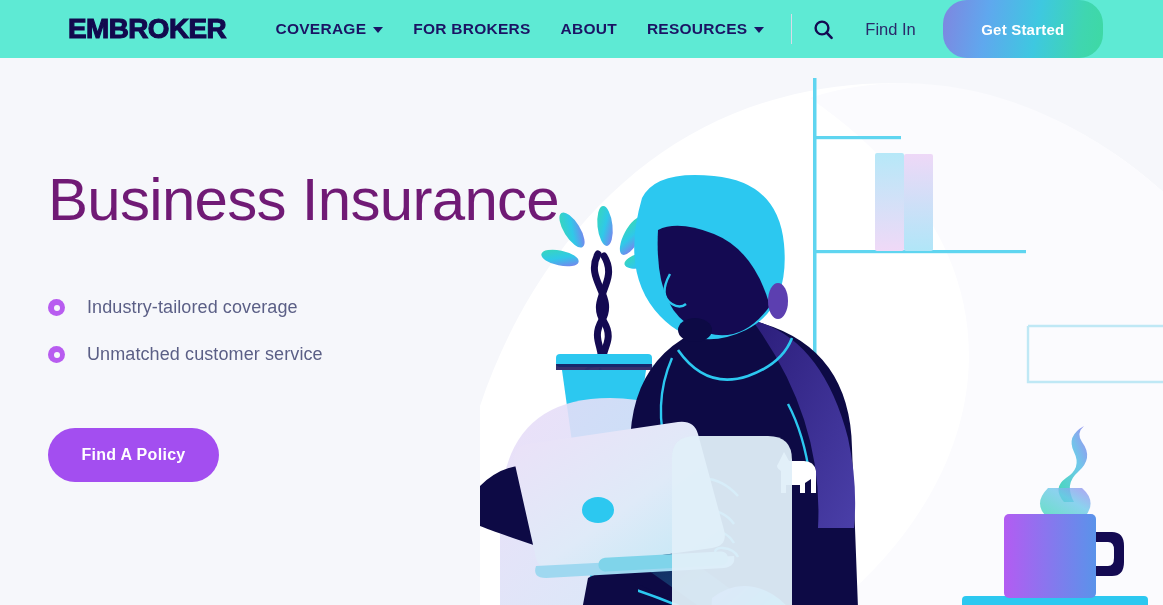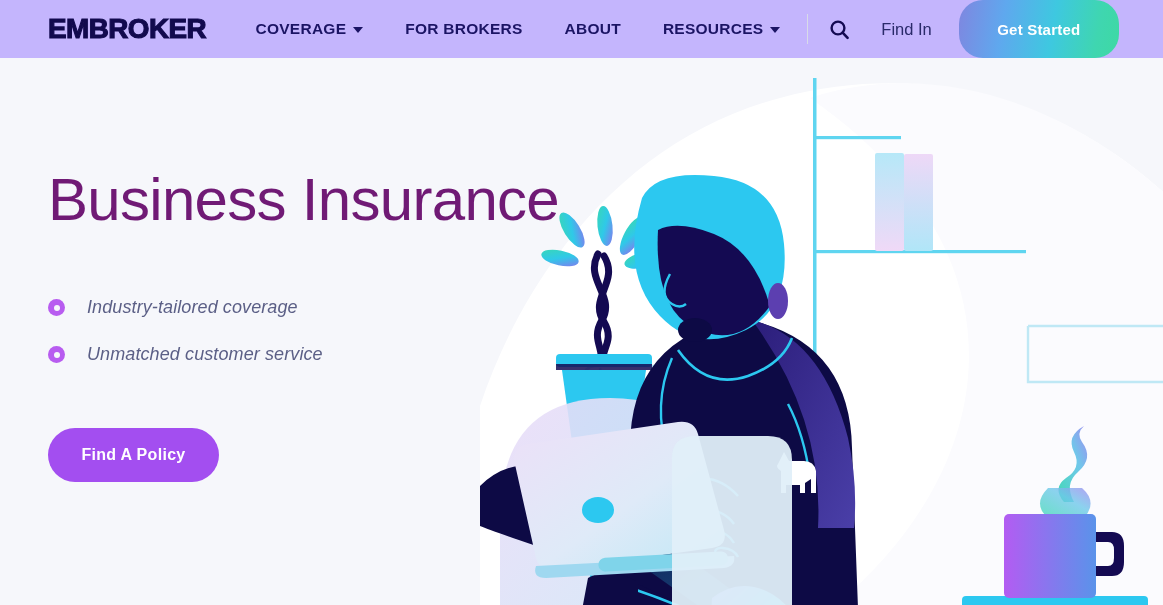--- a/index.html
+++ b/index.html
@@ -8,39 +8,40 @@
     overflow:hidden;
     background:#f6f7fb;
     font-family:"Liberation Sans", sans-serif;
   }
 
   
   .header {
     position:absolute; top:0; left:0;
     width:1163px; height:58px;
     display:flex; align-items:center;
-    background:#c4b5fd;
+    background:#5eead4;
     z-index:40;
+    padding-left:20px;
   }
   .logo {
     margin-left:48px;
     font-size:27px;
     font-weight:bold;
     letter-spacing:-0.5px;
     color:#120a4e;
     font-family:"Liberation Sans", sans-serif;
     transform:scaleX(1.03);
     transform-origin:left center;
     -webkit-text-stroke:1.1px #120a4e;
     cursor:pointer;
   }
   .nav {
     display:flex; align-items:center;
     margin-left:41px;
-    gap:16px;
+    gap:4px;
   }
   .nav-item {
     display:flex; align-items:center;
     gap:7px;
     padding:0 13px;
     font-size:15.5px;
     font-weight:bold;
     letter-spacing:0.25px;
     color:#1b1464;
     cursor:pointer;
@@ -109,21 +110,20 @@
   .bullet-dot::after {
     content:""; width:6px; height:6px; border-radius:50%;
     background:#f6f7fb;
   }
   .bullet-text {
     margin-left:22px;
     font-size:18px;
     color:#5b5f86;
     letter-spacing:0.1px;
     white-space:nowrap;
-    font-style:italic;
   }
 
   .find-policy {
     margin-top:50px;
     width:171px; height:54px;
     border:none; border-radius:27px;
     background:#a34ef0;
     color:#ffffff;
     font-size:16px; font-weight:bold;
     letter-spacing:0.3px;

